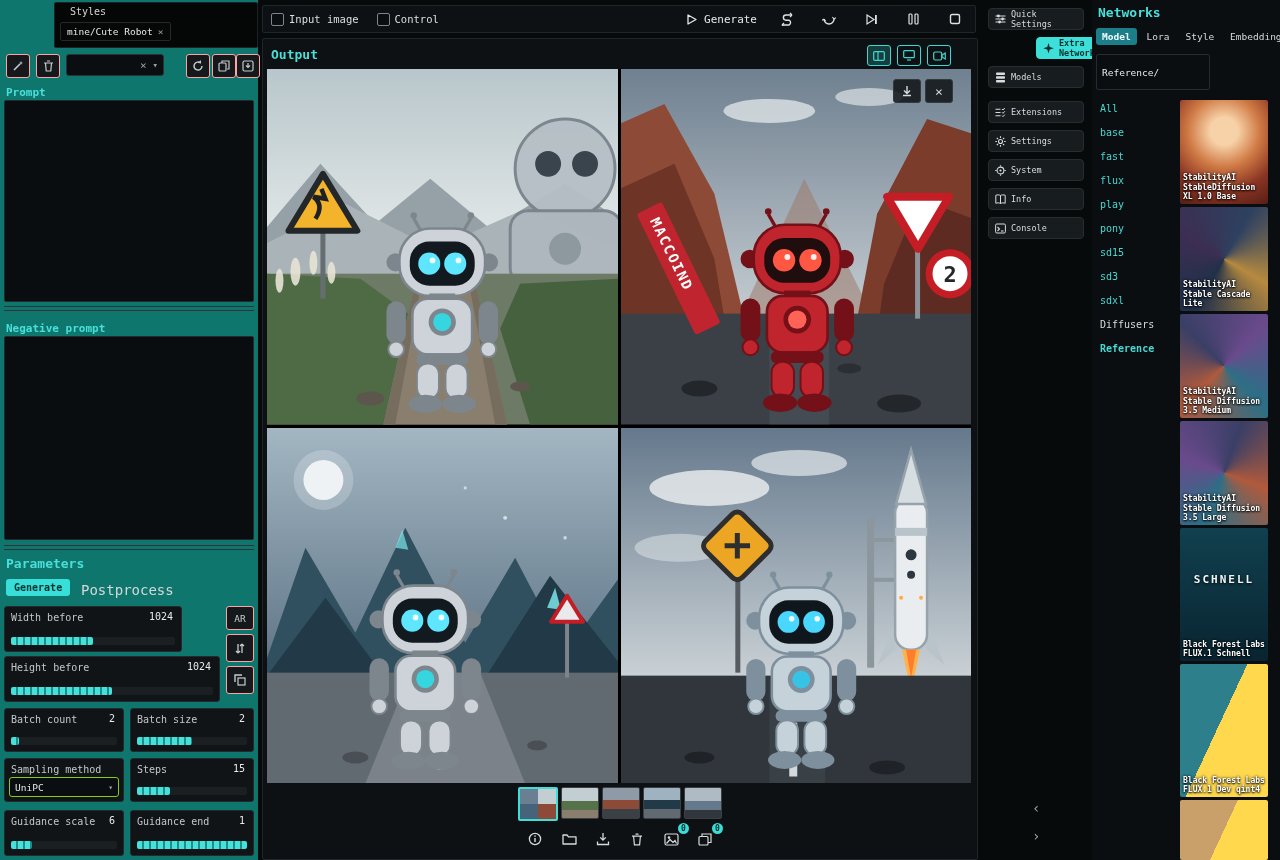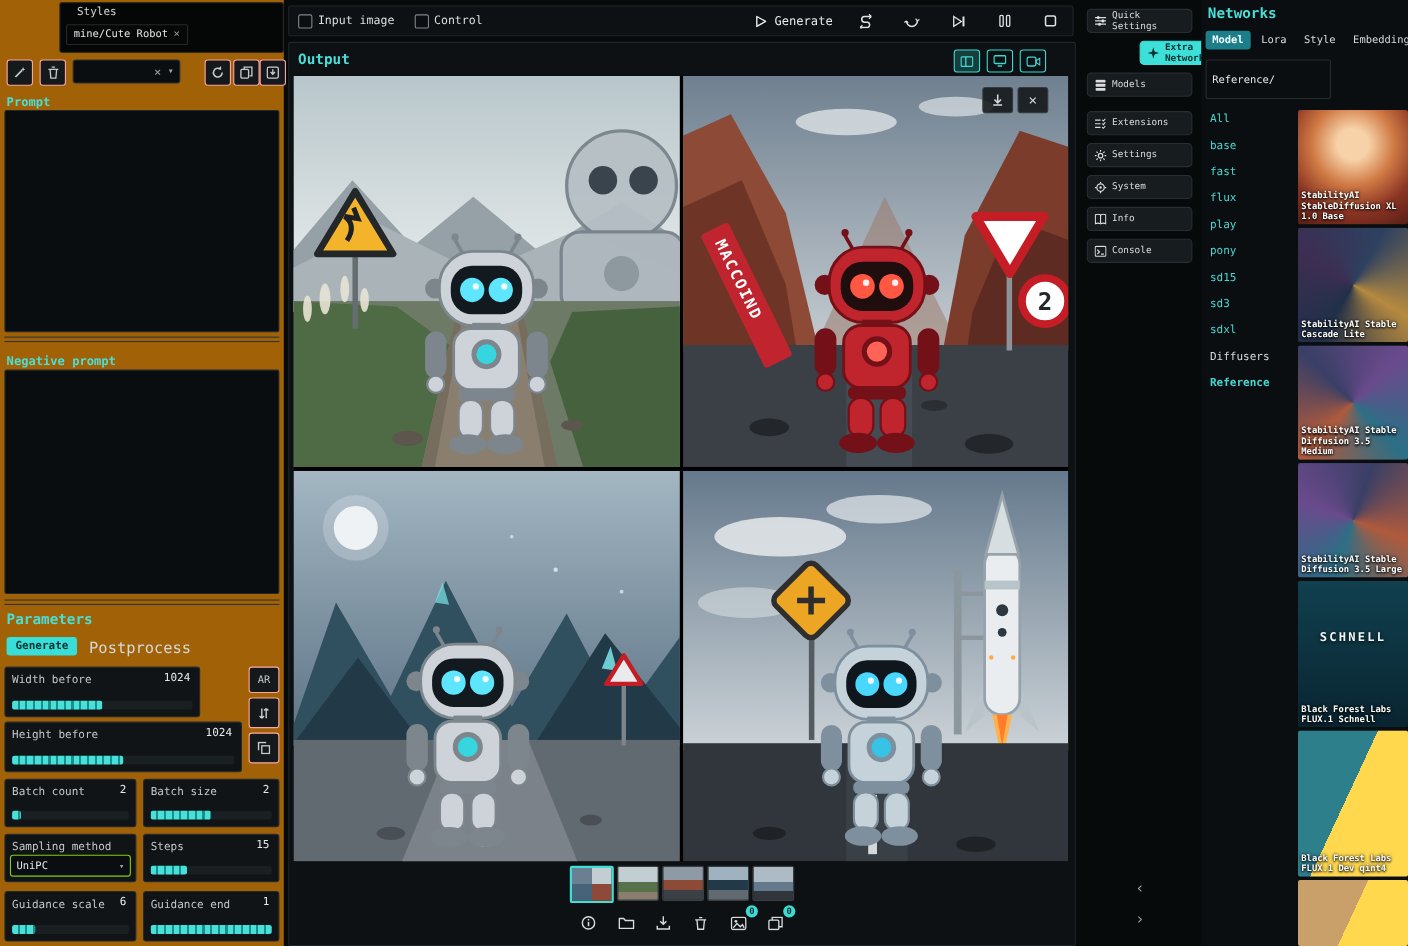--- a/index.html
+++ b/index.html
@@ -47,21 +47,21 @@
         width:11px;height:11px;font-size:8px;line-height:11px;text-align:center;font-weight:bold;}
   .navbtn{position:absolute;left:4px;width:96px;height:22px;background:#171c1f;border:1px solid #272d31;border-radius:4px;
         display:flex;align-items:center;gap:5px;padding:0 6px;box-sizing:border-box;font-size:8.5px;color:#dadcdd;cursor:pointer;}
   .navbtn svg{flex:0 0 auto;}
   .navbtn.active{background:#3ce0d9;color:#05302d;border-color:#3ce0d9;font-weight:bold;}
   .ntab{font-size:9.5px;color:#d7dadb;padding:3px 6px;border-radius:3px;cursor:pointer;white-space:nowrap;}
   .ntab.active{background:#1b7e88;color:#f2feff;font-weight:bold;}
   .nfilter{font-size:10px;color:#49d7d2;line-height:14px;cursor:pointer;}
   .nfilter.plain{color:#d8dadb;}
   .nfilter.sel{font-weight:bold;}
-  .card{position:absolute;left:88px;width:100px;border-radius:2px;overflow:hidden;cursor:pointer;}
+  .card{position:absolute;left:88px;width:88px;border-radius:2px;overflow:hidden;cursor:pointer;}
   .card .thumbbg{position:absolute;inset:0;}
   .card-cap{position:absolute;left:3px;right:2px;bottom:2px;font-size:8px;line-height:1.2;color:#fff;
         font-weight:bold;text-shadow:0 1px 2px #000,0 0 3px #000;}
   .card-overlay{position:absolute;left:0;right:0;top:34%;text-align:center;color:#eef7f8;font-weight:bold;
         font-size:11px;letter-spacing:2px;text-shadow:0 1px 3px #000;}
   .ct1{background:radial-gradient(circle at 50% 30%,#f7d2a8 0 16%,#d07a45 42%,#8a3424 70%,#571f14 100%);}
   .ct2{background:conic-gradient(from 30deg,#2e4160,#b68a3f,#203049,#3c2e52,#2e4160);}
   .ct3{background:conic-gradient(from 45deg,#6a4a8c,#2c6f86,#b05a3c,#3a3f66,#6a4a8c);}
   .ct4{background:conic-gradient(from 200deg,#2c6f86,#6a4a8c,#3a3f66,#b05a3c,#2c6f86);}
   .ct5{background:linear-gradient(180deg,#11404f,#092430);}
@@ -102,21 +102,21 @@
       <rect x="30.5" y="110" width="17" height="27" rx="8" fill="var(--rb-main)" stroke="var(--rb-dark)" stroke-width="1.5"></rect>
       <rect x="52.5" y="110" width="17" height="27" rx="8" fill="var(--rb-main)" stroke="var(--rb-dark)" stroke-width="1.5"></rect>
       <ellipse cx="37" cy="141" rx="13" ry="7" fill="var(--rb-dark)"></ellipse>
       <ellipse cx="63" cy="141" rx="13" ry="7" fill="var(--rb-dark)"></ellipse>
     </g>
   </defs>
 </svg>
 
 <div id="app">
 
-  <div class="abs" style="left:0;top:0;width:258px;height:860px;background:#a16207;">
+  <div class="abs" style="left:0;top:0;width:258px;height:860px;background:#0f766e;">
     <div class="abs" style="left:54px;top:2px;width:202px;height:44px;background:#050707;border:1px solid #1c2124;border-radius:2px;"></div>
     <div class="abs" style="left:70px;top:6px;font-size:10px;color:#d2d5d6;">Styles</div>
     <div class="abs chip" style="left:60px;top:22px;">
       <span>mine/Cute Robot</span>
       <span class="x">×</span>
     </div>
 
     <div class="sbtn" style="left:6px;top:54px;">
       <svg width="12" height="12" viewBox="0 0 12 12">
           <path d="M2 10L8 4" stroke="#c6cbcd" stroke-width="1.6"></path>

